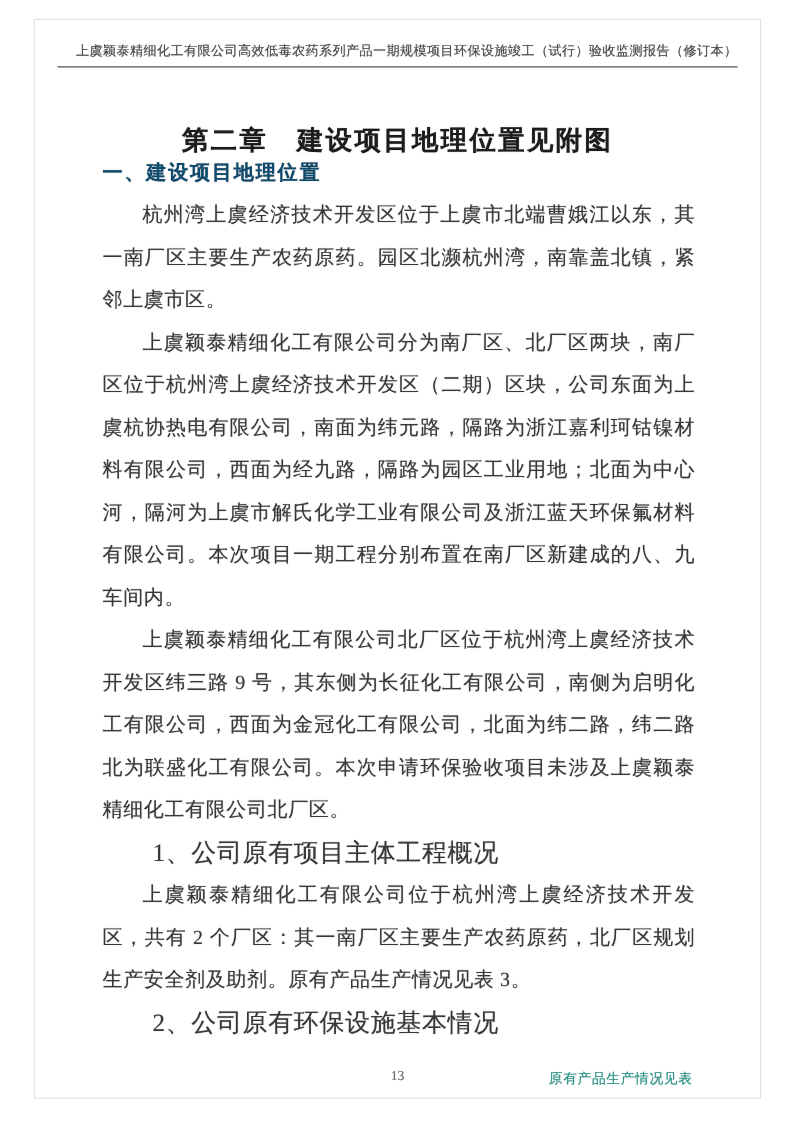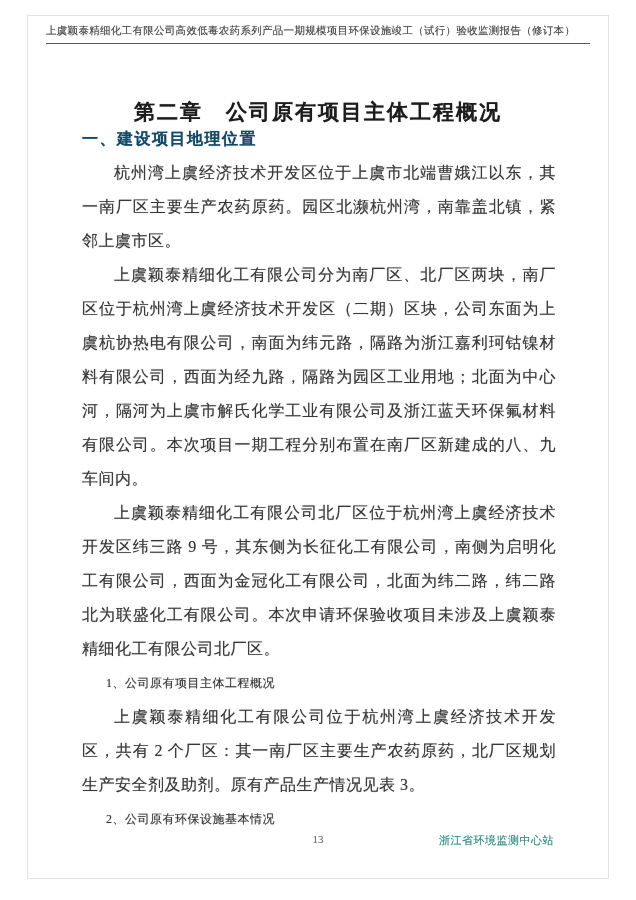--- a/index.html
+++ b/index.html
@@ -22,24 +22,24 @@
     position: absolute;
     left: 27px;
     right: 27px;
     top: 15px;
     bottom: 21px;
     border: 1px solid #e2e2e2;
     pointer-events: none;
   }
   .doc-header {
     position: absolute;
-    top: 24px;
+    top: 34px;
     left: 46px;
     right: 46px;
-    text-align: left;
+    text-align: right;
     font-size: 10.5px;
     letter-spacing: 0.3px;
     color: #4a4a4a;
     padding-bottom: 5px;
     border-bottom: 1.5px solid #555;
     text-shadow: 0 0 0.7px rgba(60,60,60,0.55);
     white-space: nowrap;
   }
   .chapter-title {
     position: absolute;
@@ -72,31 +72,31 @@
     font-size: 16px;
     line-height: 34px;
     letter-spacing: 0.5px;
     text-align: justify;
     text-indent: 2em;
     margin: 0;
     color: #383838;
     text-shadow: 0 0 0.9px rgba(70,70,70,0.55);
   }
   .sub-item {
-    font-size: 12px;
+    font-size: 20px;
     line-height: 34px;
     letter-spacing: 0.5px;
     text-indent: 2em;
     margin: 0;
     color: #383838;
     text-shadow: 0 0 0.9px rgba(70,70,70,0.55);
   }
   .footer {
     position: absolute;
-    top: 833px;
+    top: 855px;
     left: 82px;
     right: 82px;
     height: 18px;
     font-size: 11px;
   }
   .page-number {
     position: absolute;
     left: 0;
     right: 0;
     text-align: center;
@@ -113,21 +113,21 @@
   }
 </style>
 </head>
 <body>
 
 <div class="page">
   <div class="scan-frame"></div>
 
   <div class="doc-header">上虞颖泰精细化工有限公司高效低毒农药系列产品一期规模项目环保设施竣工（试行）验收监测报告（修订本）</div>
 
-  <h1 class="chapter-title">第二章　公司原有项目主体工程概况</h1>
+  <h1 class="chapter-title">第二章　建设项目地理位置见附图</h1>
 
   <div class="content">
 
     <h2 class="sec-heading">一、建设项目地理位置</h2>
 
     <p class="para">杭州湾上虞经济技术开发区位于上虞市北端曹娥江以东，其一南厂区主要生产农药原药。园区北濒杭州湾，南靠盖北镇，紧邻上虞市区。</p>
 
     <p class="para">上虞颖泰精细化工有限公司分为南厂区、北厂区两块，南厂区位于杭州湾上虞经济技术开发区（二期）区块，公司东面为上虞杭协热电有限公司，南面为纬元路，隔路为浙江嘉利珂钴镍材料有限公司，西面为经九路，隔路为园区工业用地；北面为中心河，隔河为上虞市解氏化学工业有限公司及浙江蓝天环保氟材料有限公司。本次项目一期工程分别布置在南厂区新建成的八、九车间内。</p>
 
     <p class="para">上虞颖泰精细化工有限公司北厂区位于杭州湾上虞经济技术开发区纬三路 9 号，其东侧为长征化工有限公司，南侧为启明化工有限公司，西面为金冠化工有限公司，北面为纬二路，纬二路北为联盛化工有限公司。本次申请环保验收项目未涉及上虞颖泰精细化工有限公司北厂区。</p>
@@ -137,15 +137,15 @@
     <p class="sub-item">1、公司原有项目主体工程概况</p>
 
     <p class="para">上虞颖泰精细化工有限公司位于杭州湾上虞经济技术开发区，共有 2 个厂区：其一南厂区主要生产农药原药，北厂区规划生产安全剂及助剂。原有产品生产情况见表 3。</p>
 
     <p class="sub-item">2、公司原有环保设施基本情况</p>
 
   </div>
 
   <div class="footer">
     <span class="page-number">13</span>
-    <span class="footer-org">浙江省环境监测中心站</span>
+    <span class="footer-org">原有产品生产情况见表</span>
   </div>
 </div>
 
 </body></html>

